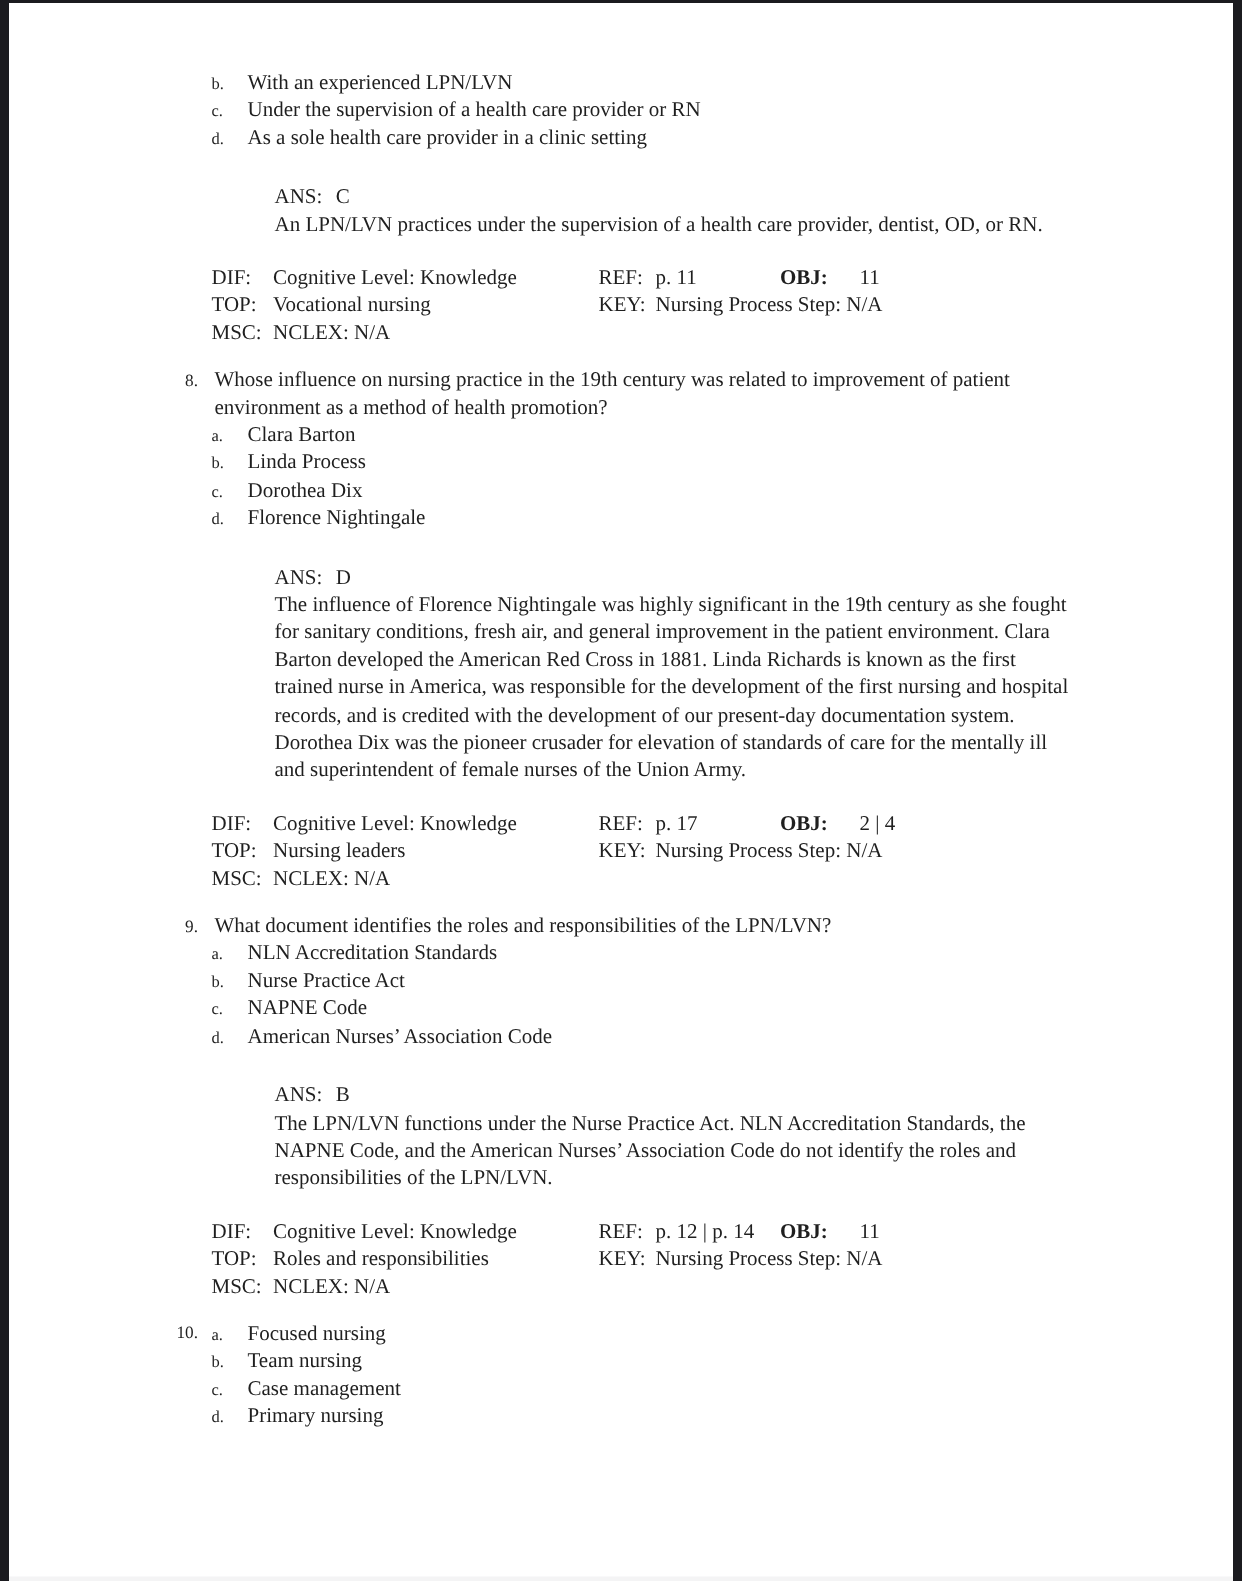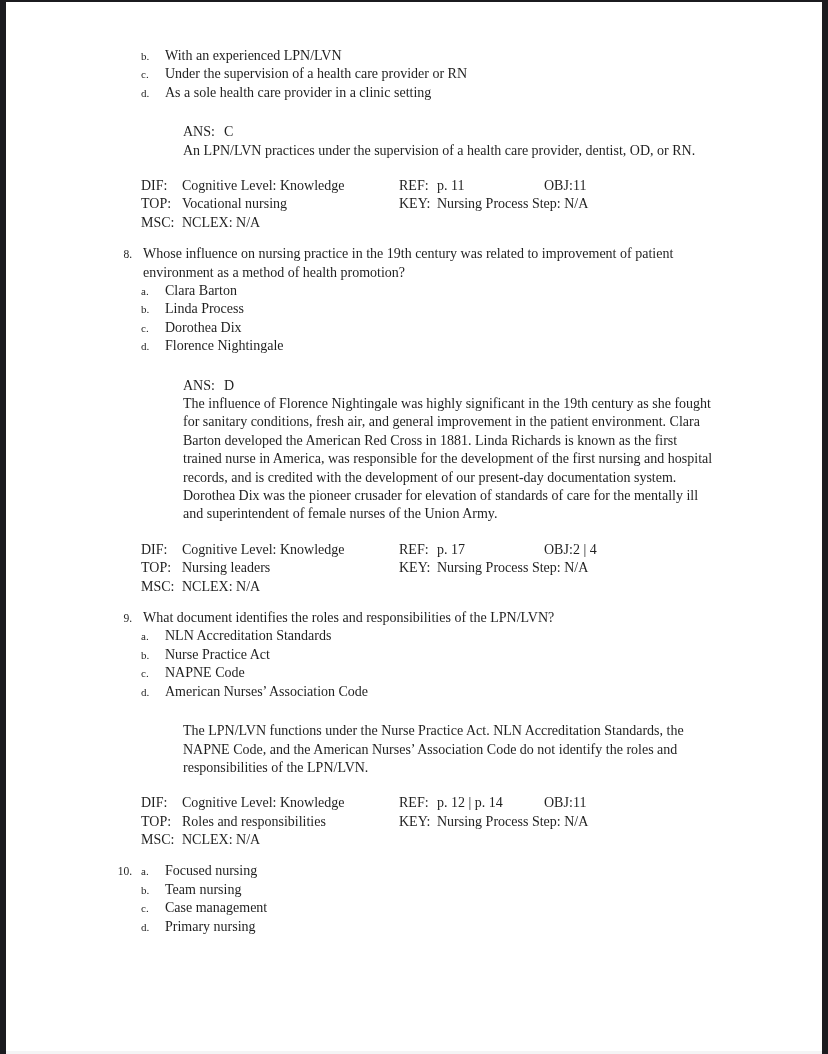--- a/index.html
+++ b/index.html
@@ -45,21 +45,21 @@
   .rationale { margin-left: 143px; width: 668px; white-space: pre-line; }
 
   
   .meta { margin-top: 17px; }
   .meta .row { position: relative; height: 18.4px; padding-left: 27px; }
   .meta span { position: absolute; top: 0; white-space: nowrap; }
   .meta .l1 { left: 141px; }
   .meta .v1 { left: 182px; }
   .meta .l2 { left: 399px; }
   .meta .v2 { left: 437px; }
-  .meta .l3 { left: 544px; }
+  .meta .l3 { left: 520px; font-weight: bold; }
   .meta .v3 { left: 573px; }
 
   .question { margin-top: 13px; }
 </style>
 </head>
 <body>
 
 <div class="page">
   <div class="content">
 
@@ -175,20 +175,23 @@
       </div>
       <div class="opt">
         <span class="letter">c.</span>
         <div class="text">NAPNE Code</div>
       </div>
       <div class="opt">
         <span class="letter">d.</span>
         <div class="text">American Nurses’ Association Code</div>
       </div>
       <div class="ansblock">
+        <div class="ansline">
+          <span>ANS:</span><span class="val">B</span>
+        </div>
         <div class="rationale">The LPN/LVN functions under the Nurse Practice Act. NLN Accreditation Standards, the
 NAPNE Code, and the American Nurses’ Association Code do not identify the roles and
 responsibilities of the LPN/LVN.</div>
       </div>
       <div class="meta">
         <div class="row">
           <span class="l1">DIF:</span>
           <span class="v1">Cognitive Level: Knowledge</span>
           <span class="l2">REF:</span>
           <span class="v2">p. 12 | p. 14</span>

